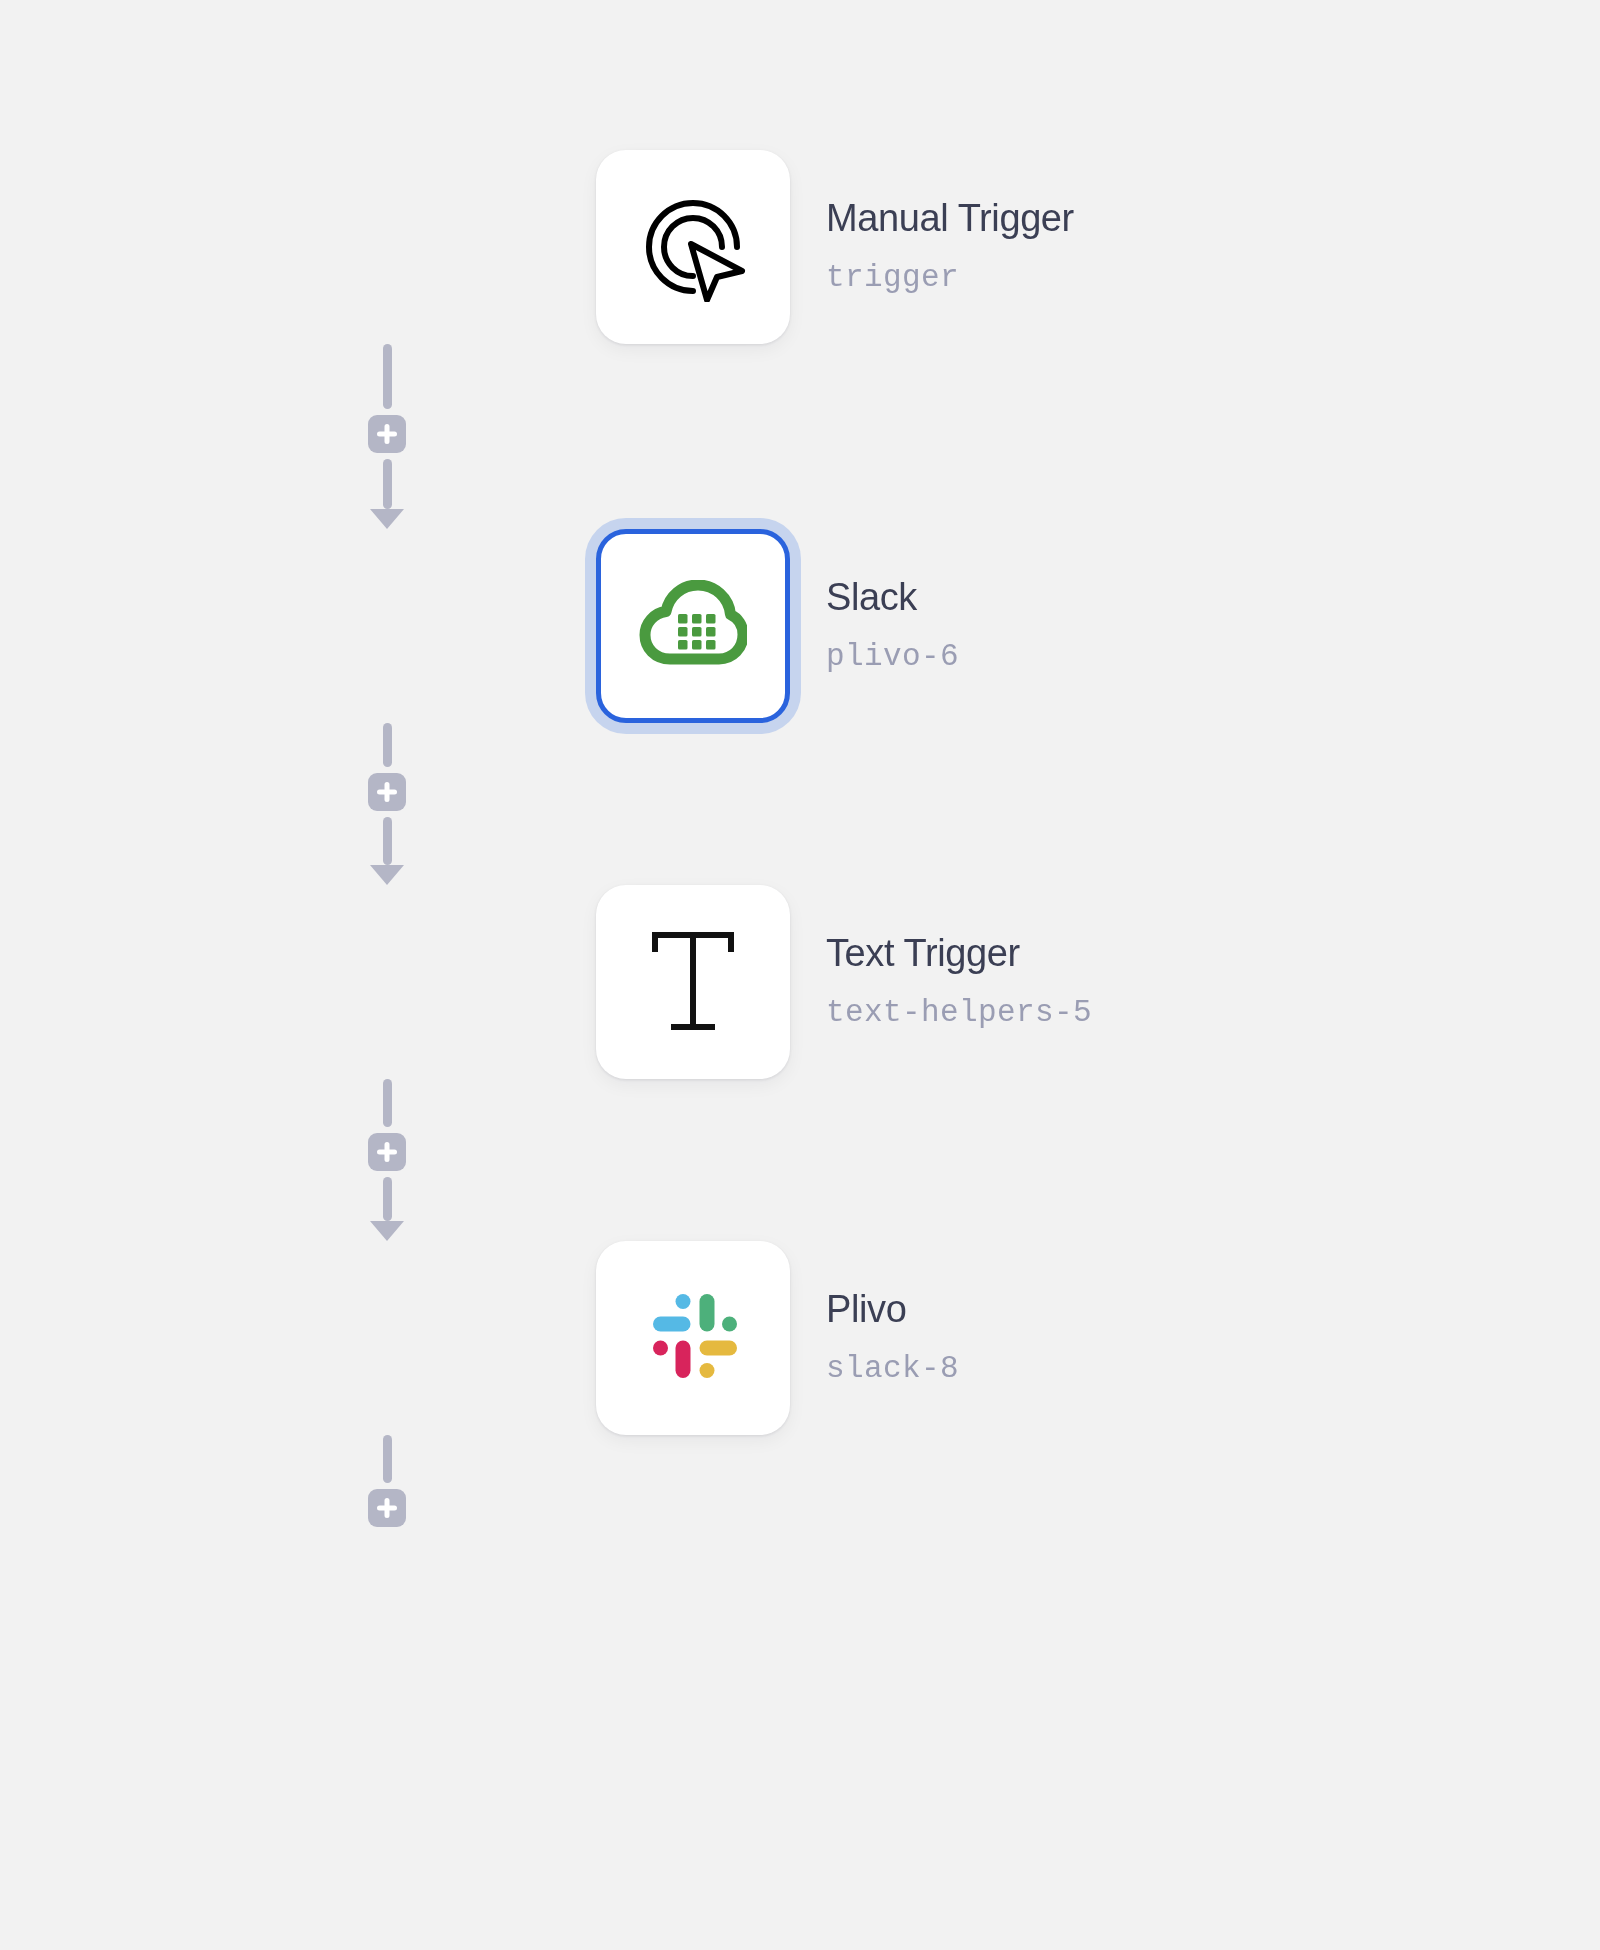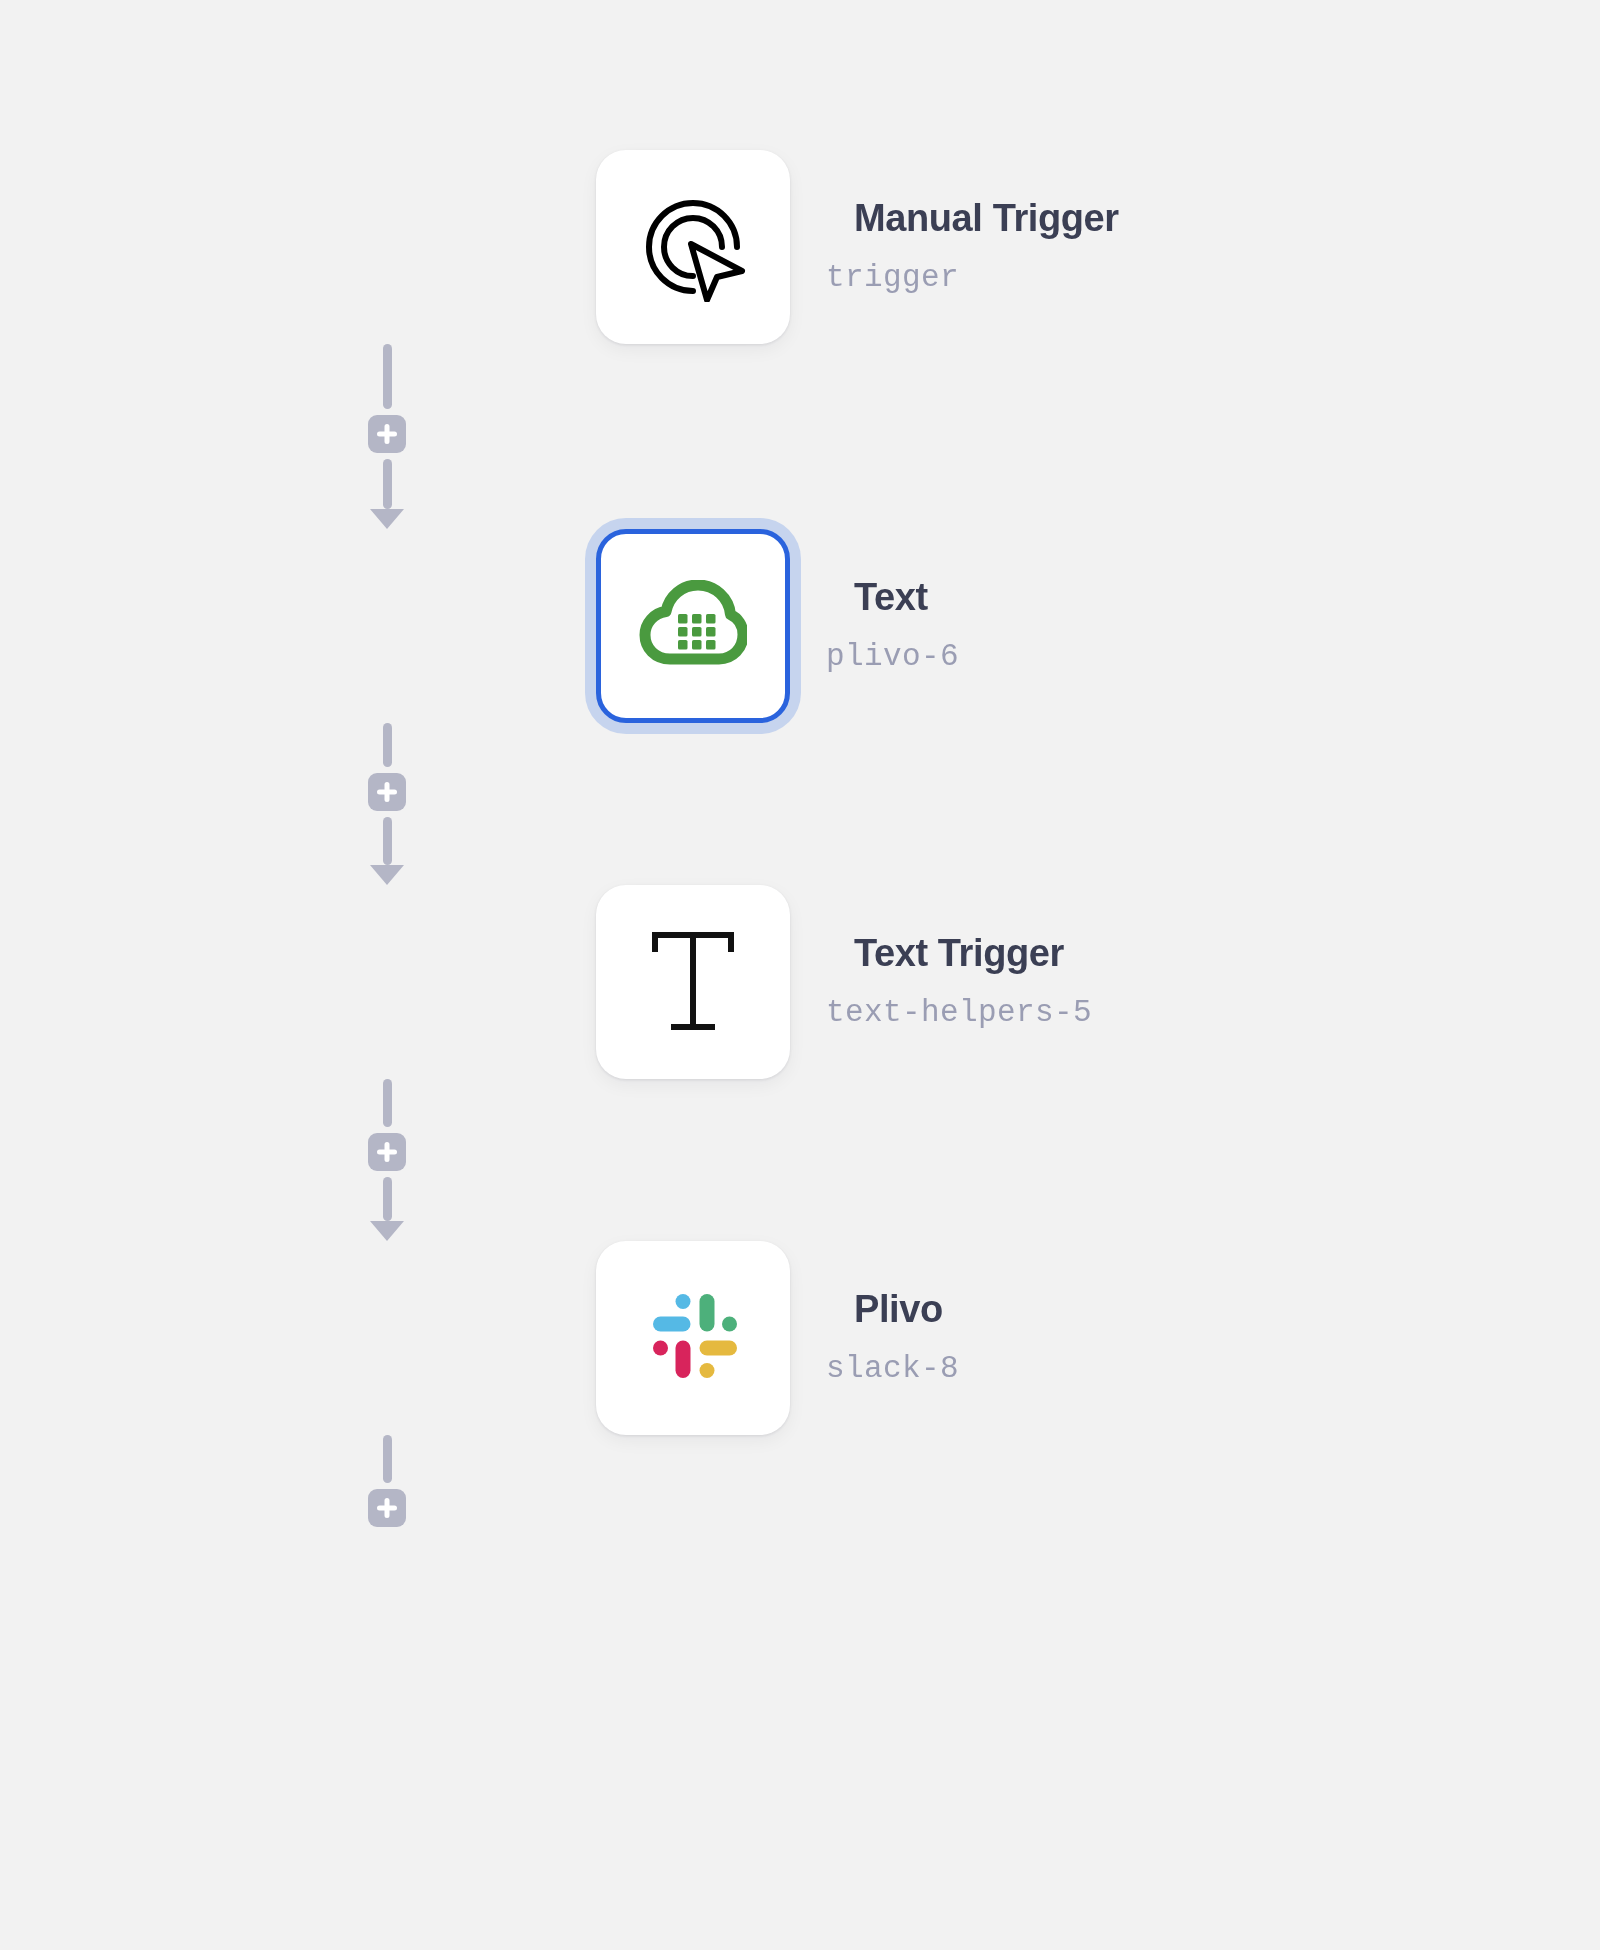--- a/index.html
+++ b/index.html
@@ -75,26 +75,25 @@
     margin-left: 36px;
     display: flex;
     flex-direction: column;
     justify-content: center;
     gap: 2px;
   }
 
   .node-title {
     font-family: "Liberation Sans", sans-serif;
     font-size: 38px;
-    font-weight: 700;
+    font-weight: 400;
     color: #3b3f54;
     letter-spacing: -0.4px;
     line-height: 1.18;
     white-space: nowrap;
-    margin-left: 28px;
   }
 
   .node-slug {
     font-family: "Liberation Mono", "DejaVu Sans Mono", monospace;
     font-size: 31px;
     font-weight: 400;
     color: #9a9db3;
     letter-spacing: 0.4px;
     line-height: 1.25;
     white-space: nowrap;
@@ -200,21 +199,21 @@
               <rect x="53" y="47" width="9.5" height="9.5" rx="1.6"></rect>
               <rect x="67" y="47" width="9.5" height="9.5" rx="1.6"></rect>
               <rect x="39" y="60" width="9.5" height="9.5" rx="1.6"></rect>
               <rect x="53" y="60" width="9.5" height="9.5" rx="1.6"></rect>
               <rect x="67" y="60" width="9.5" height="9.5" rx="1.6"></rect>
             </g>
           </svg>
         </div>
       </div>
       <div class="node-labels">
-        <div class="node-title">Text</div>
+        <div class="node-title">Slack</div>
         <div class="node-slug">plivo-6</div>
       </div>
     </div>
 
     <div class="connector">
       <div class="conn-wrap">
         <div class="conn-line" style="height:44px"></div>
         <div class="gap-6"></div>
         <div class="plus-btn">
           <svg width="22" height="22" viewBox="0 0 22 22">

